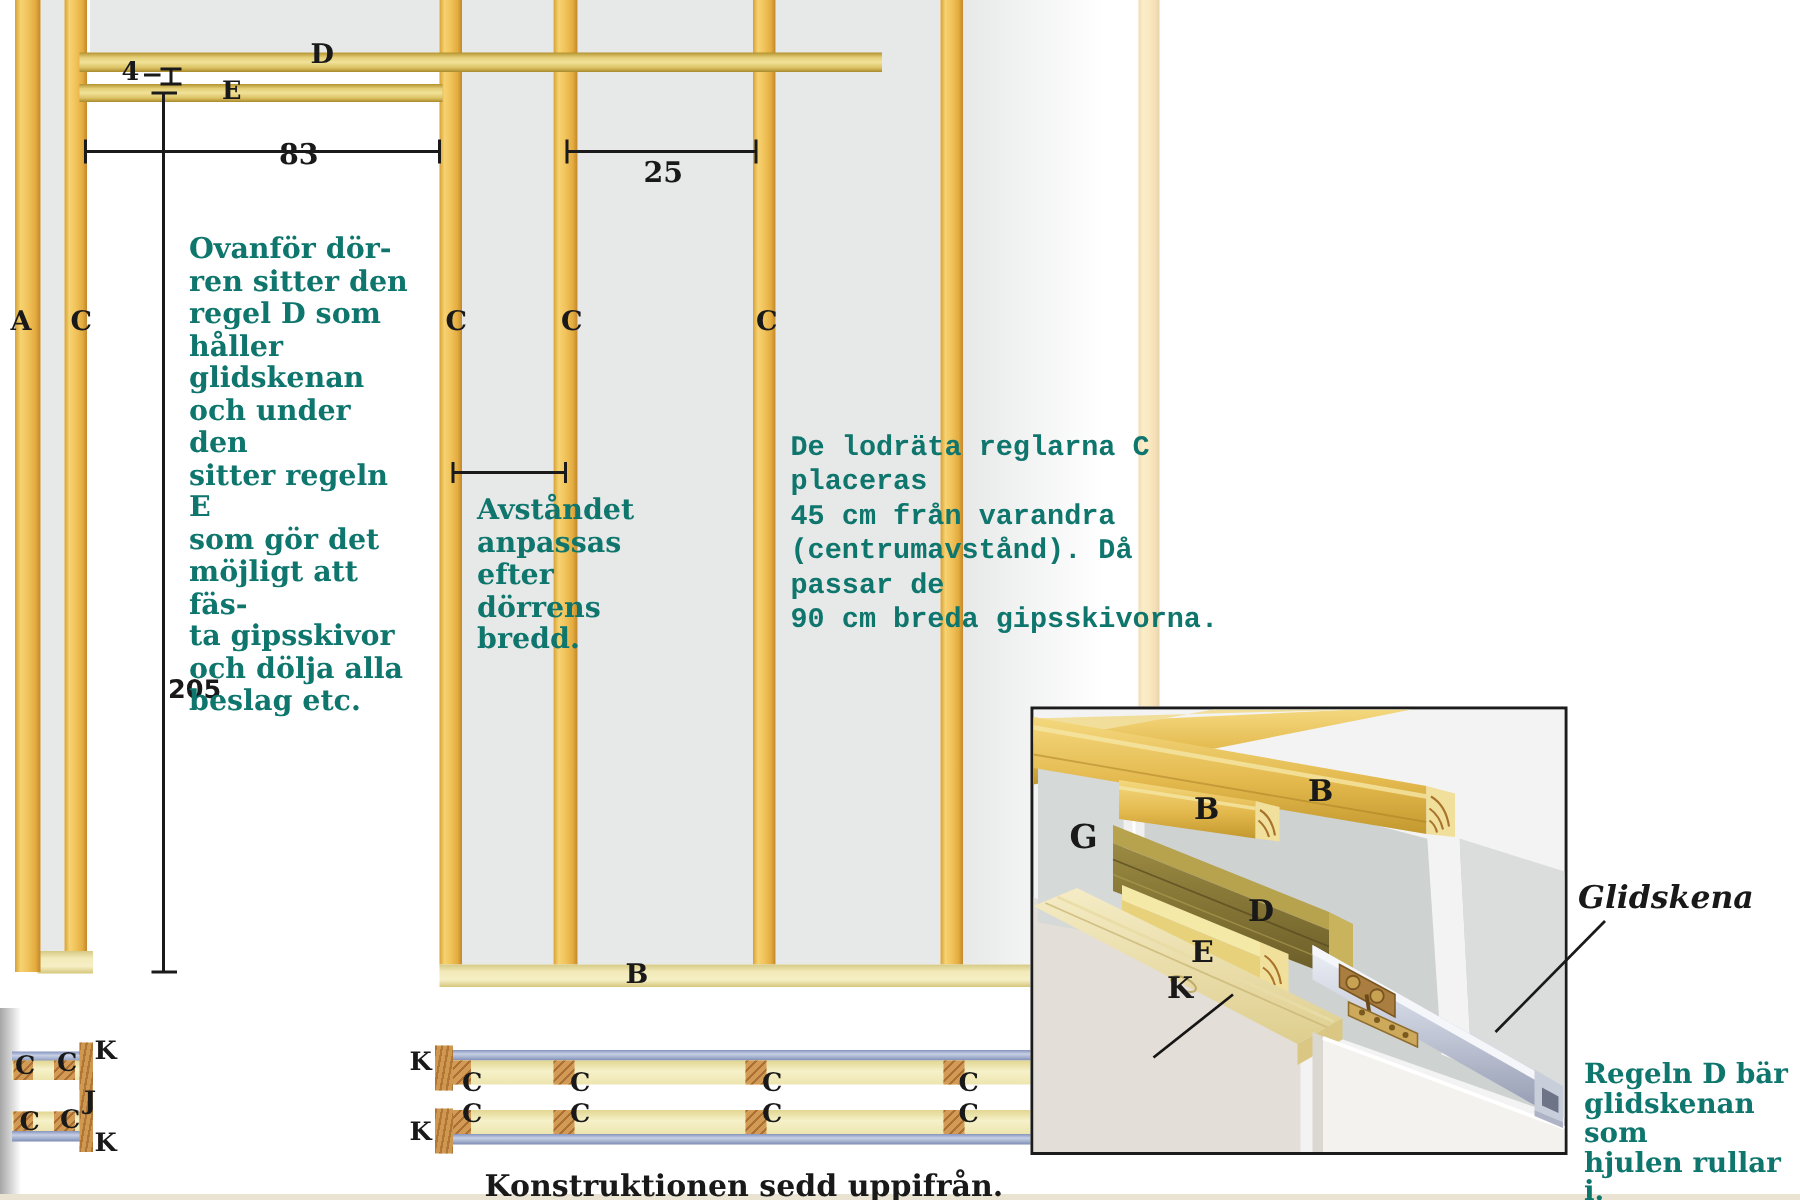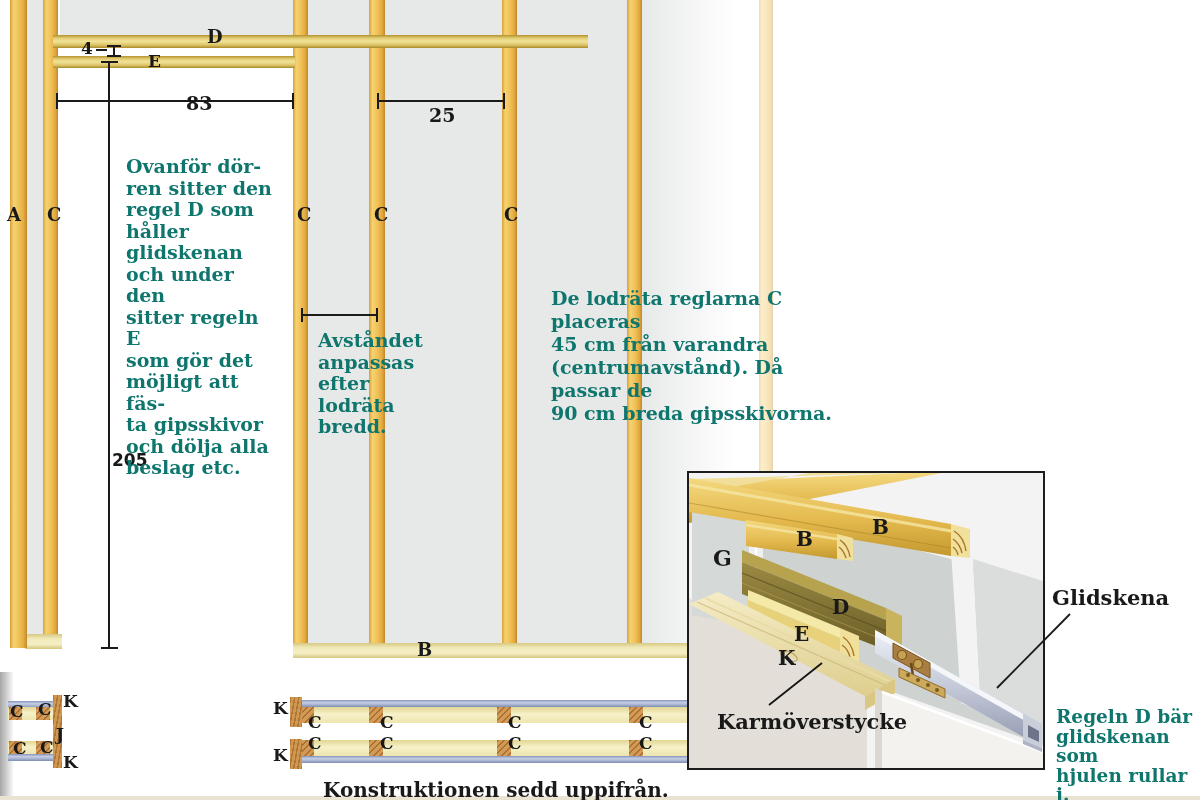--- a/index.html
+++ b/index.html
@@ -88,23 +88,23 @@
 glidskenan
 och under den
 sitter regeln E
 som gör det
 möjligt att fäs-
 ta gipsskivor
 och dölja alla
 beslag etc.</div>
 <div class="note" style="left:318px;top:330px;width:130px;">Avståndet
 anpassas
-efter lodräta
+efter dörrens
 bredd.</div>
-<div class="note" style="left:551px;top:287px;width:290px;line-height:23px;">De lodräta reglarna C placeras
+<div class="note" style="left:527px;top:287px;width:290px;line-height:23px;font-family:Liberation Mono, monospace;">De lodräta reglarna C placeras
 45 cm från varandra
 (centrumavstånd). Då passar de
 90 cm breda gipsskivorna.</div>
 
 <div class="edge-shadow" style="left:0;top:672px;width:14px;height:128px;"></div>
 <div class="bottom-strip" style="left:0;top:796px;width:1200px;height:4px;"></div>
 
 <div class="prail" style="left:8px;top:701px;width:54px;"></div>
 <div class="pband" style="left:8px;top:707px;width:54px;height:13px;"></div>
 <div class="pblock" style="left:9px;top:707px;width:13px;height:13px;"></div>
@@ -251,24 +251,23 @@
 
     <line x1="80" y1="232" x2="133" y2="190" stroke="#151515" stroke-width="1.8"></line>
   </svg>
   
   <div class="lbl" style="left:24px;top:74px;font-size:22px;">G</div>
   <div class="lbl" style="left:183px;top:44px;font-size:20px;">B</div>
   <div class="lbl" style="left:107px;top:56px;font-size:20px;">B</div>
   <div class="lbl" style="left:143px;top:124px;font-size:20px;">D</div>
   <div class="lbl" style="left:105px;top:151px;font-size:20px;">E</div>
   <div class="lbl" style="left:89px;top:175px;font-size:20px;">K</div>
-  <div class="karm-lbl" style="left:28px;top:236px;">Karmöverstycke</div>
 </div>
 
-<div class="lbl" style="left:1052px;top:587px;font-size:21px;">Glidskena</div>
+<div class="lbl" style="left:1052px;top:587px;font-size:21px;font-style:italic;">Glidskena</div>
 <div class="note" style="left:1056px;top:707px;width:150px;font-size:18.5px;line-height:19.5px;">Regeln D bär
 glidskenan som
 hjulen rullar i.</div>
 
 <svg id="overlay" width="1200" height="800">
   <g stroke="#1a1a1a" stroke-width="2" fill="none">
 
     <line x1="57" y1="101" x2="293" y2="101"></line>
       <line x1="57" y1="93" x2="57" y2="109"></line>
       <line x1="293" y1="93" x2="293" y2="109"></line>

